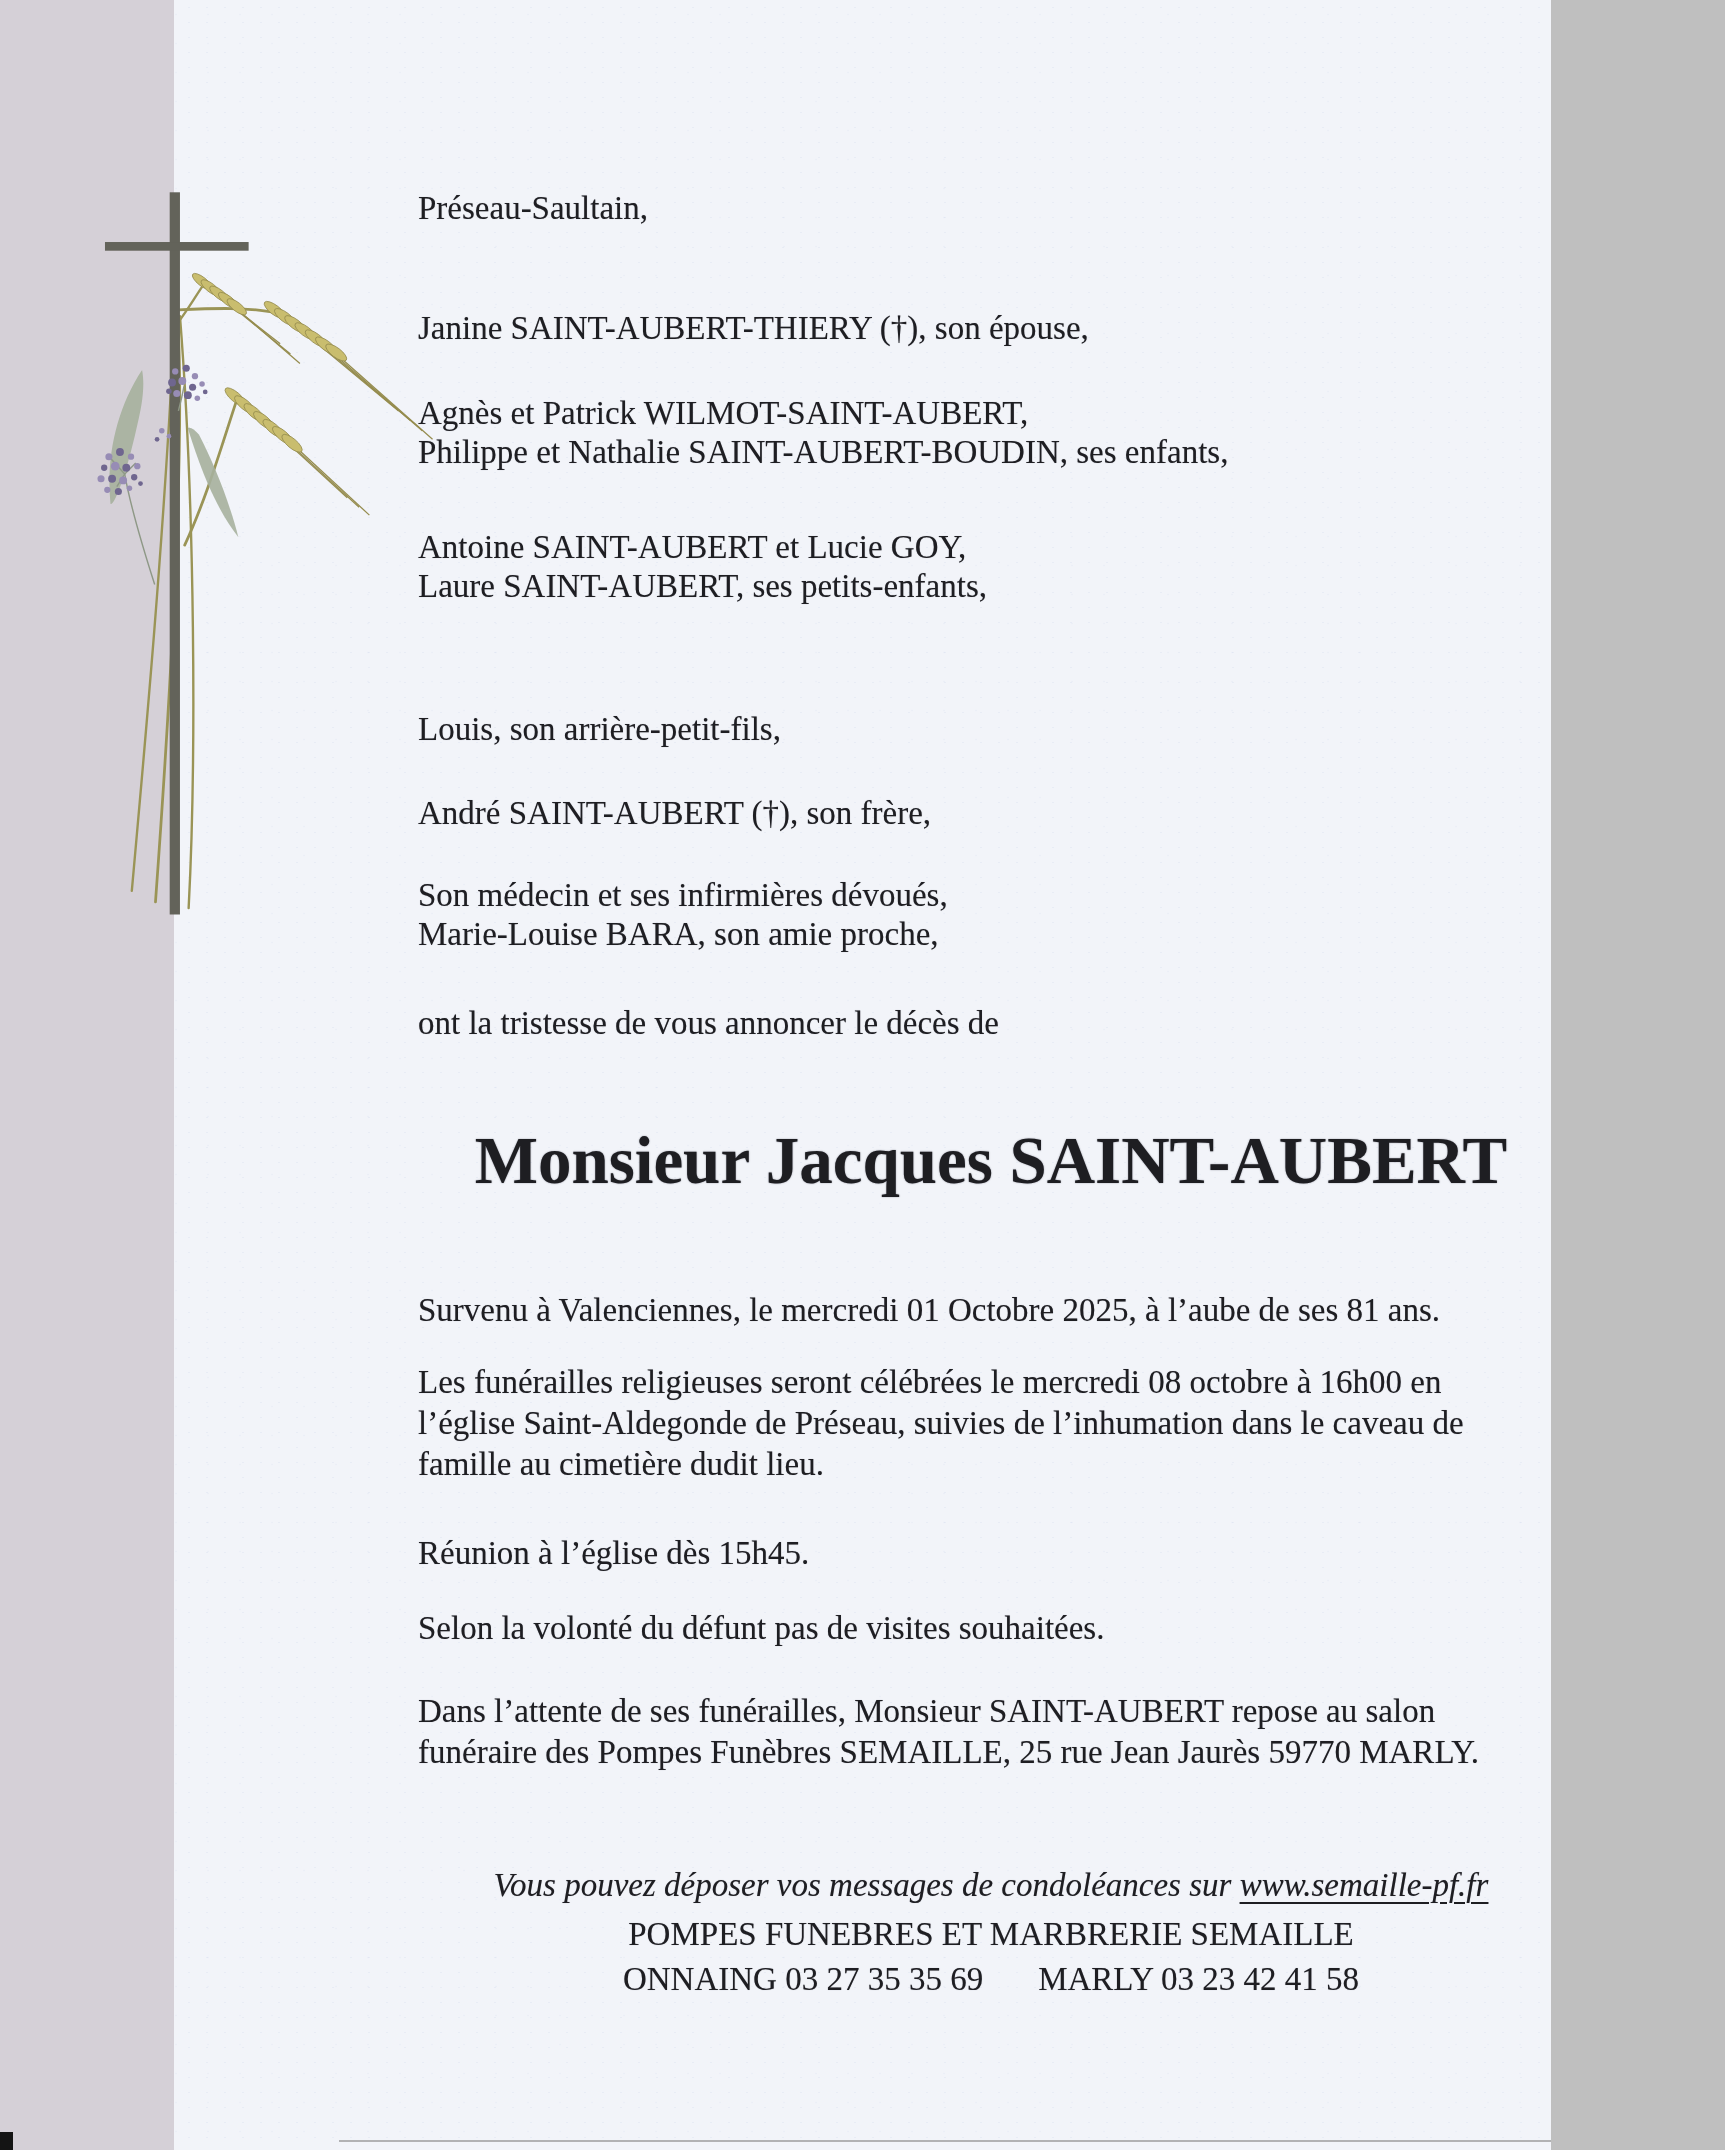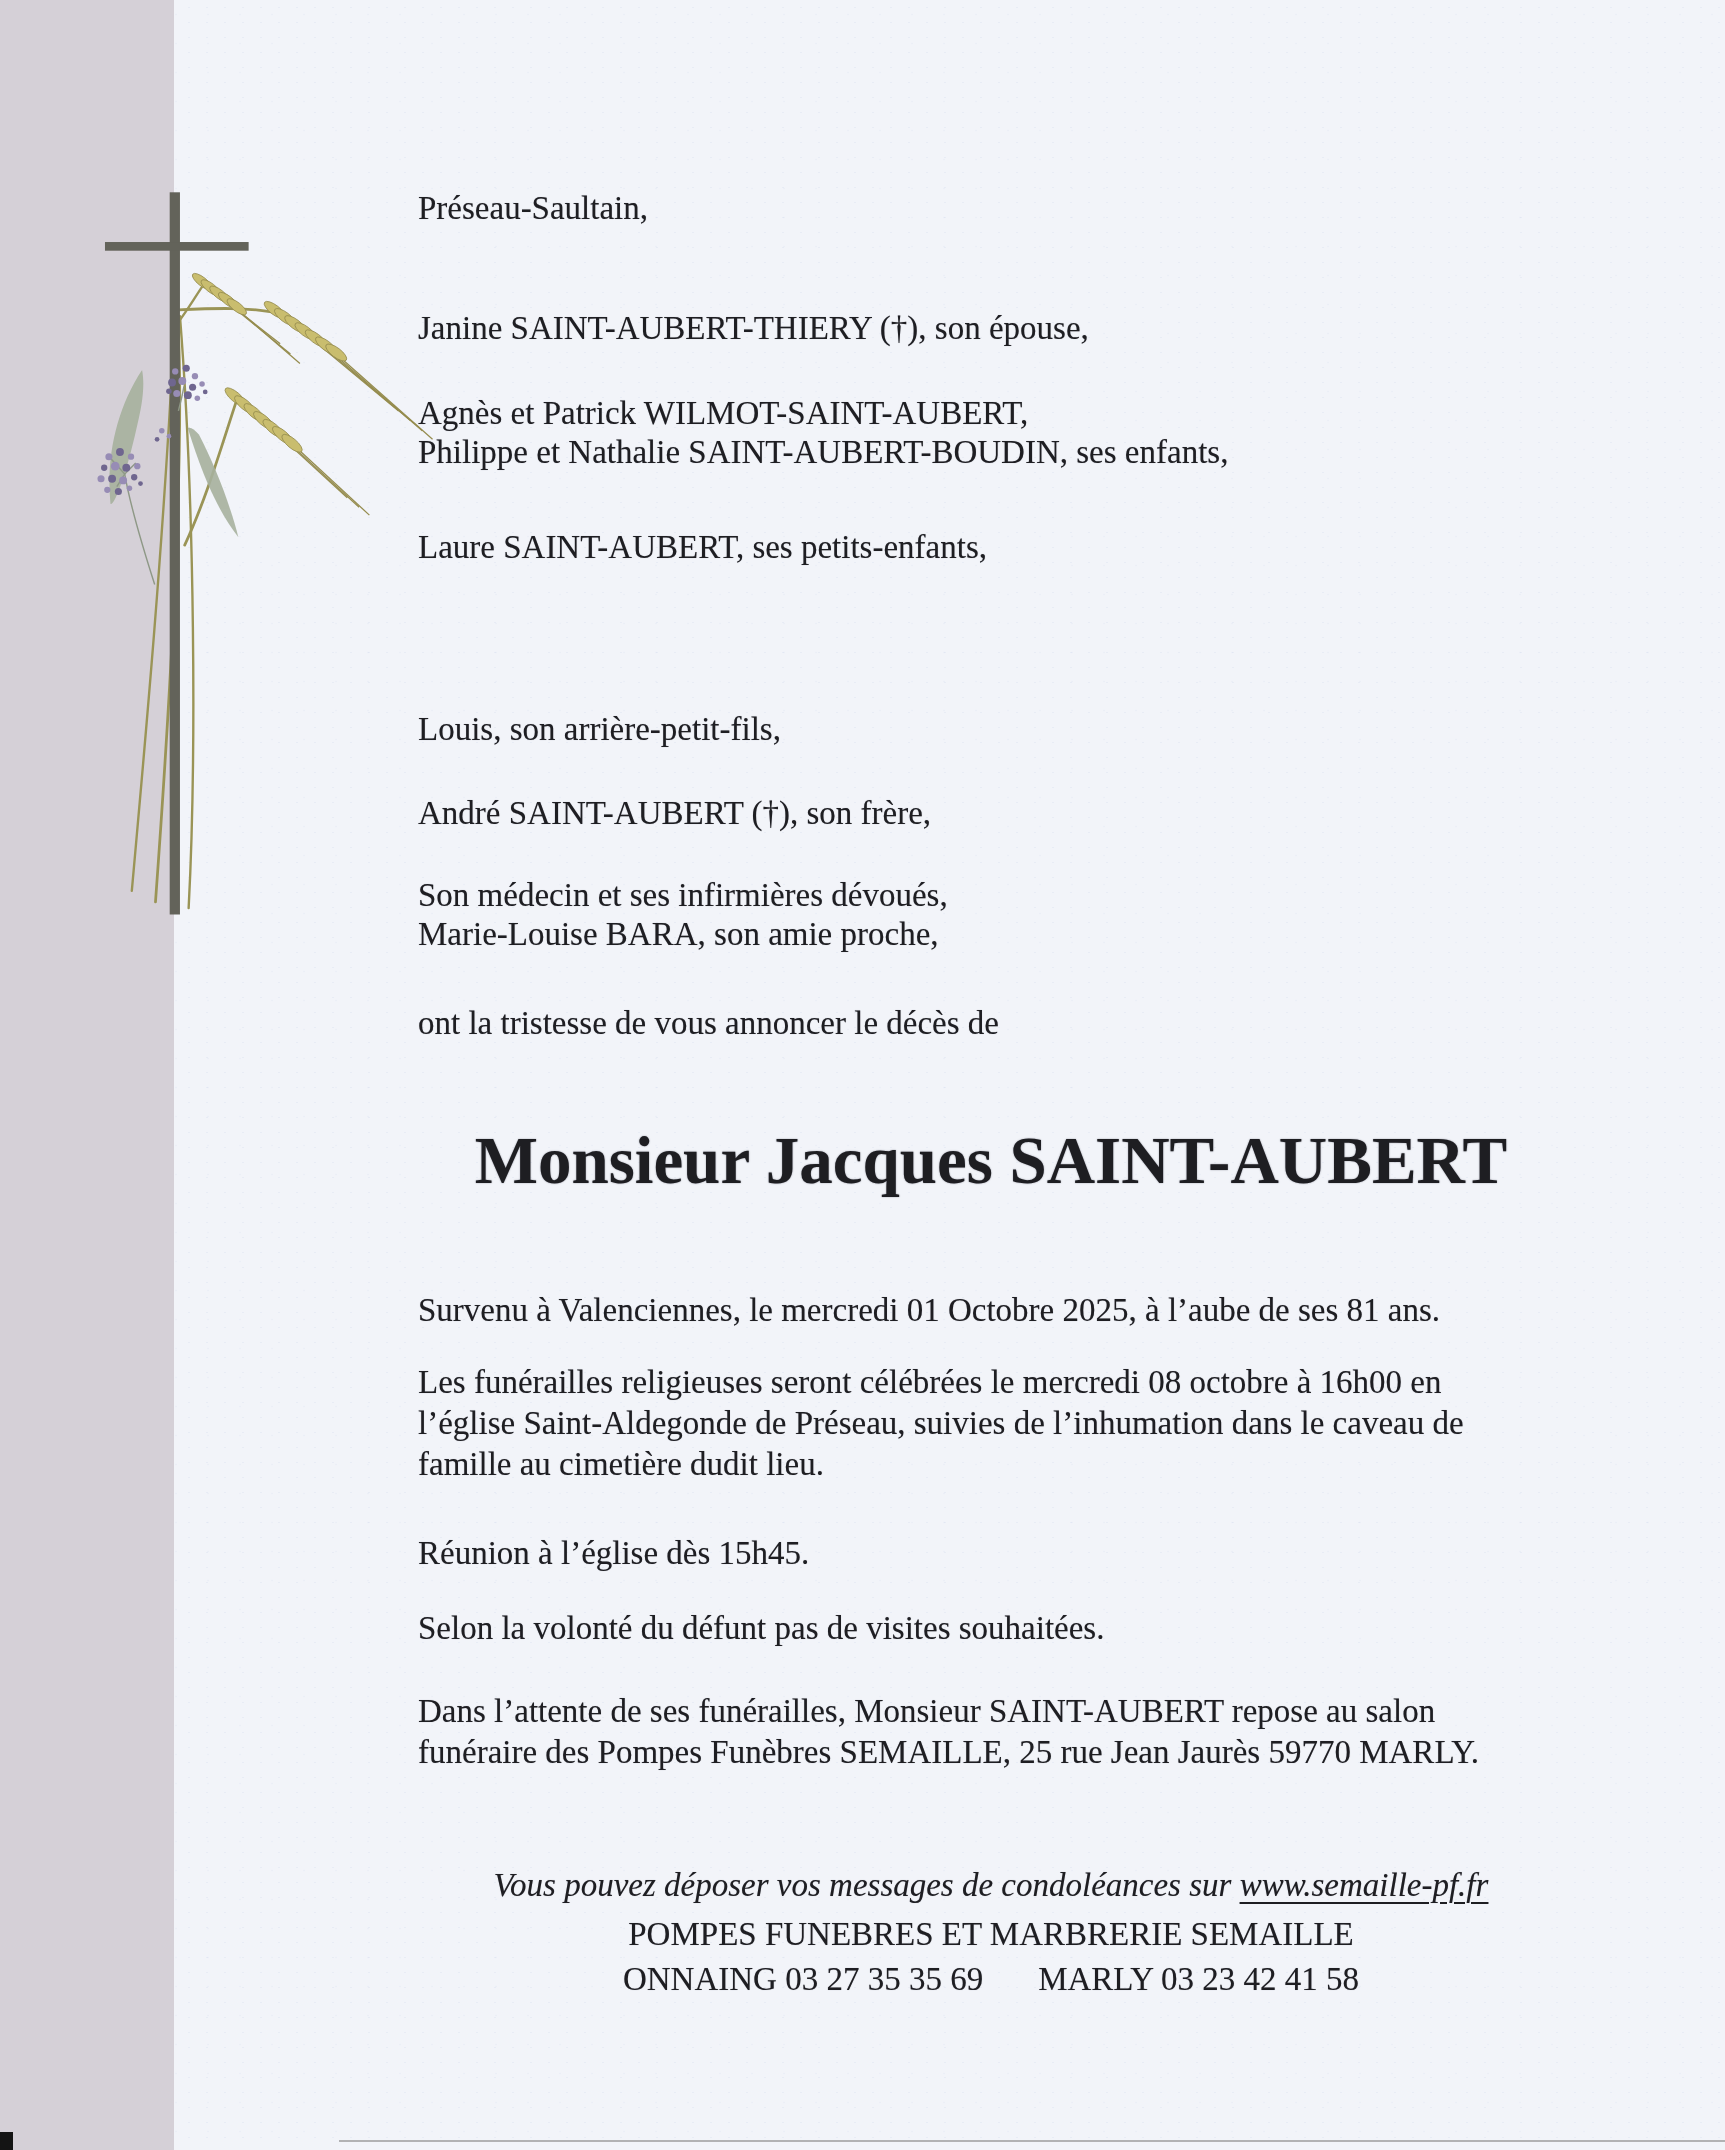--- a/index.html
+++ b/index.html
@@ -5,21 +5,21 @@
 <style>
   :root{
     --paper:#f2f4f9; --band:#d5d0d7; --ink:#1e1e22;
     --cross:#63635a; --wheat:#c9bd6e; --wheat_dark:#958c4e;
     --stem:#9a9456; --leaf:#a7b19e; --flower:#978cb5; --flower_dark:#6f668f;
     --artifact:#8f8f8f;
   }
   html,body{margin:0;padding:0;}
   body{background:#bfbfbf;}
   .page{
-    position:relative; width:1725px; height:2151px; overflow:hidden;
+    position:relative; width:1551px; height:2151px; overflow:hidden;
     background-color:var(--paper);
     background-image:
       radial-gradient(rgba(110,135,200,0.08) 0.8px, transparent 1.3px),
       radial-gradient(rgba(110,135,200,0.05) 0.8px, transparent 1.3px);
     background-size:18px 15px, 32px 29px;
     font-family:"Liberation Serif","DejaVu Serif",serif;
     color:var(--ink);
   }
   .band{position:absolute;left:0;top:0;width:174px;height:100%;background:var(--band);}
   .deco{position:absolute;left:0;top:182px;}
@@ -165,20 +165,21 @@
   <div class="block" style="top:309px">
     <div>Janine SAINT-AUBERT-THIERY (†), son épouse,</div>
   </div>
 
   <div class="block" style="top:394px">
     <div>Agnès et Patrick WILMOT-SAINT-AUBERT,</div>
     <div>Philippe et Nathalie SAINT-AUBERT-BOUDIN, ses enfants,</div>
   </div>
 
   <div class="block" style="top:528px">
+    <div>Antoine SAINT-AUBERT et Lucie GOY,</div>
     <div>Laure SAINT-AUBERT, ses petits-enfants,</div>
   </div>
 
   <div class="block" style="top:710px">
     <div>Louis, son arrière-petit-fils,</div>
   </div>
 
   <div class="block" style="top:876px">
     <div>Son médecin et ses infirmières dévoués,</div>
     <div>Marie-Louise BARA, son amie proche,</div>

